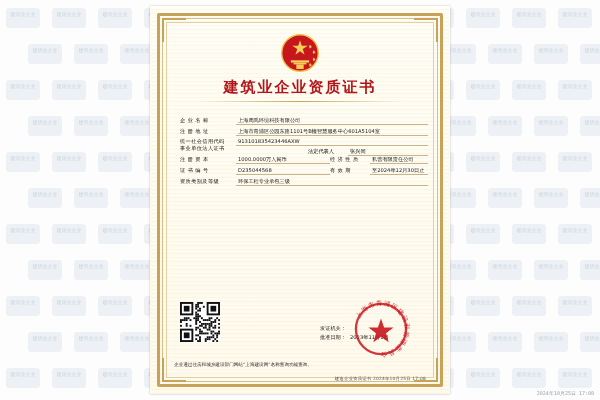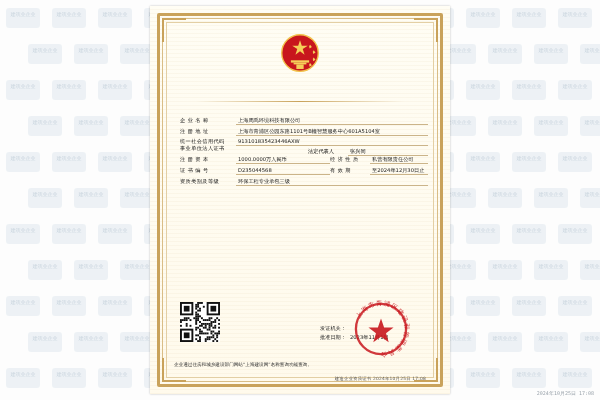--- a/index.html
+++ b/index.html
@@ -401,20 +401,21 @@
         <polygon points="72,28 76,33 71,36 70,31" fill="#f5cf5a"></polygon>
         <polygon points="80,40 84,45 79,48 78,43" fill="#f5cf5a"></polygon>
         <polygon points="80,56 84,61 79,64 78,59" fill="#f5cf5a"></polygon>
         <polygon points="72,68 76,73 71,76 70,71" fill="#f5cf5a"></polygon>
         <rect x="30" y="62" width="40" height="5" fill="#f5cf5a"></rect>
         <rect x="36" y="67" width="28" height="4" fill="#f5cf5a"></rect>
         <rect x="42" y="71" width="16" height="10" fill="#f5cf5a"></rect>
       </svg>
     </div>
 
+    <div class="title">建筑业企业资质证书</div>
     <div class="title-rule"></div>
 
     <div class="fields">
 
       <div class="frow">
         <div class="flabel">企 业 名 称</div>
         <div class="fvalue">上海周禹环境科技有限公司</div>
       </div>
 
       <div class="frow">

